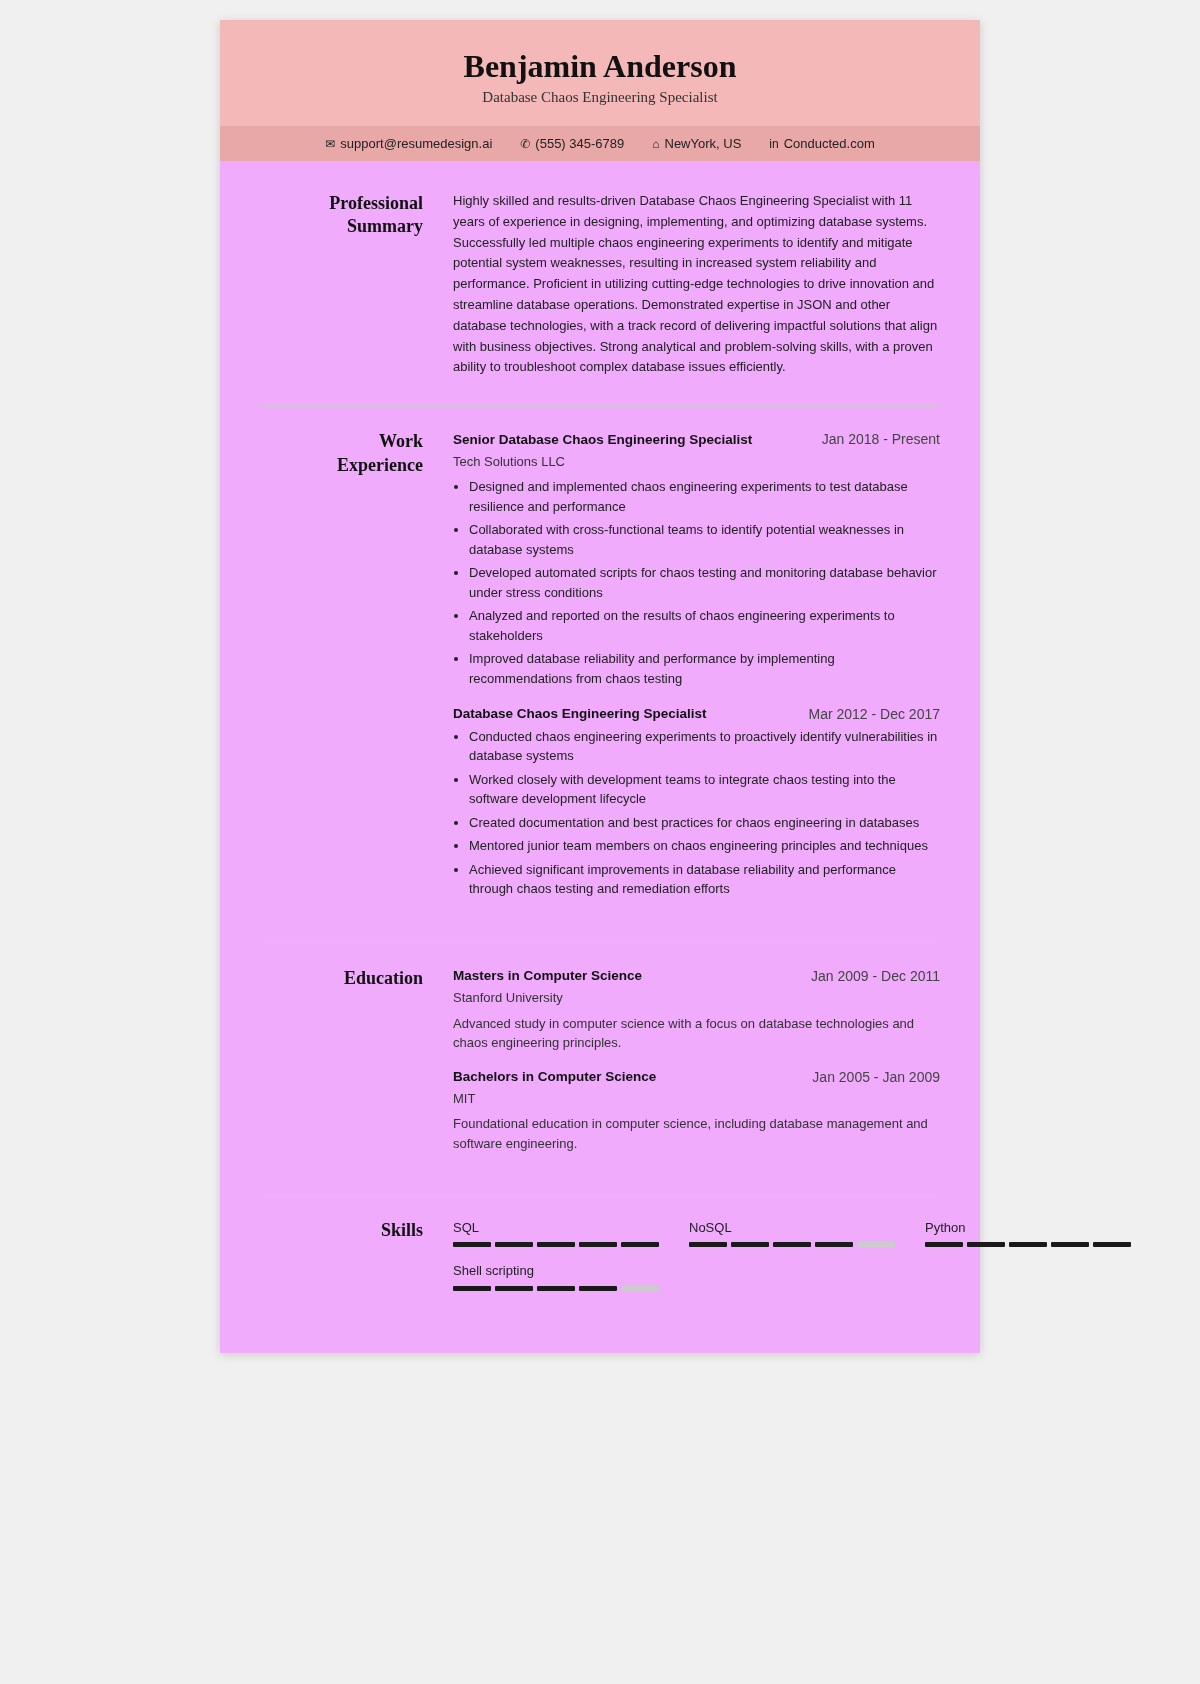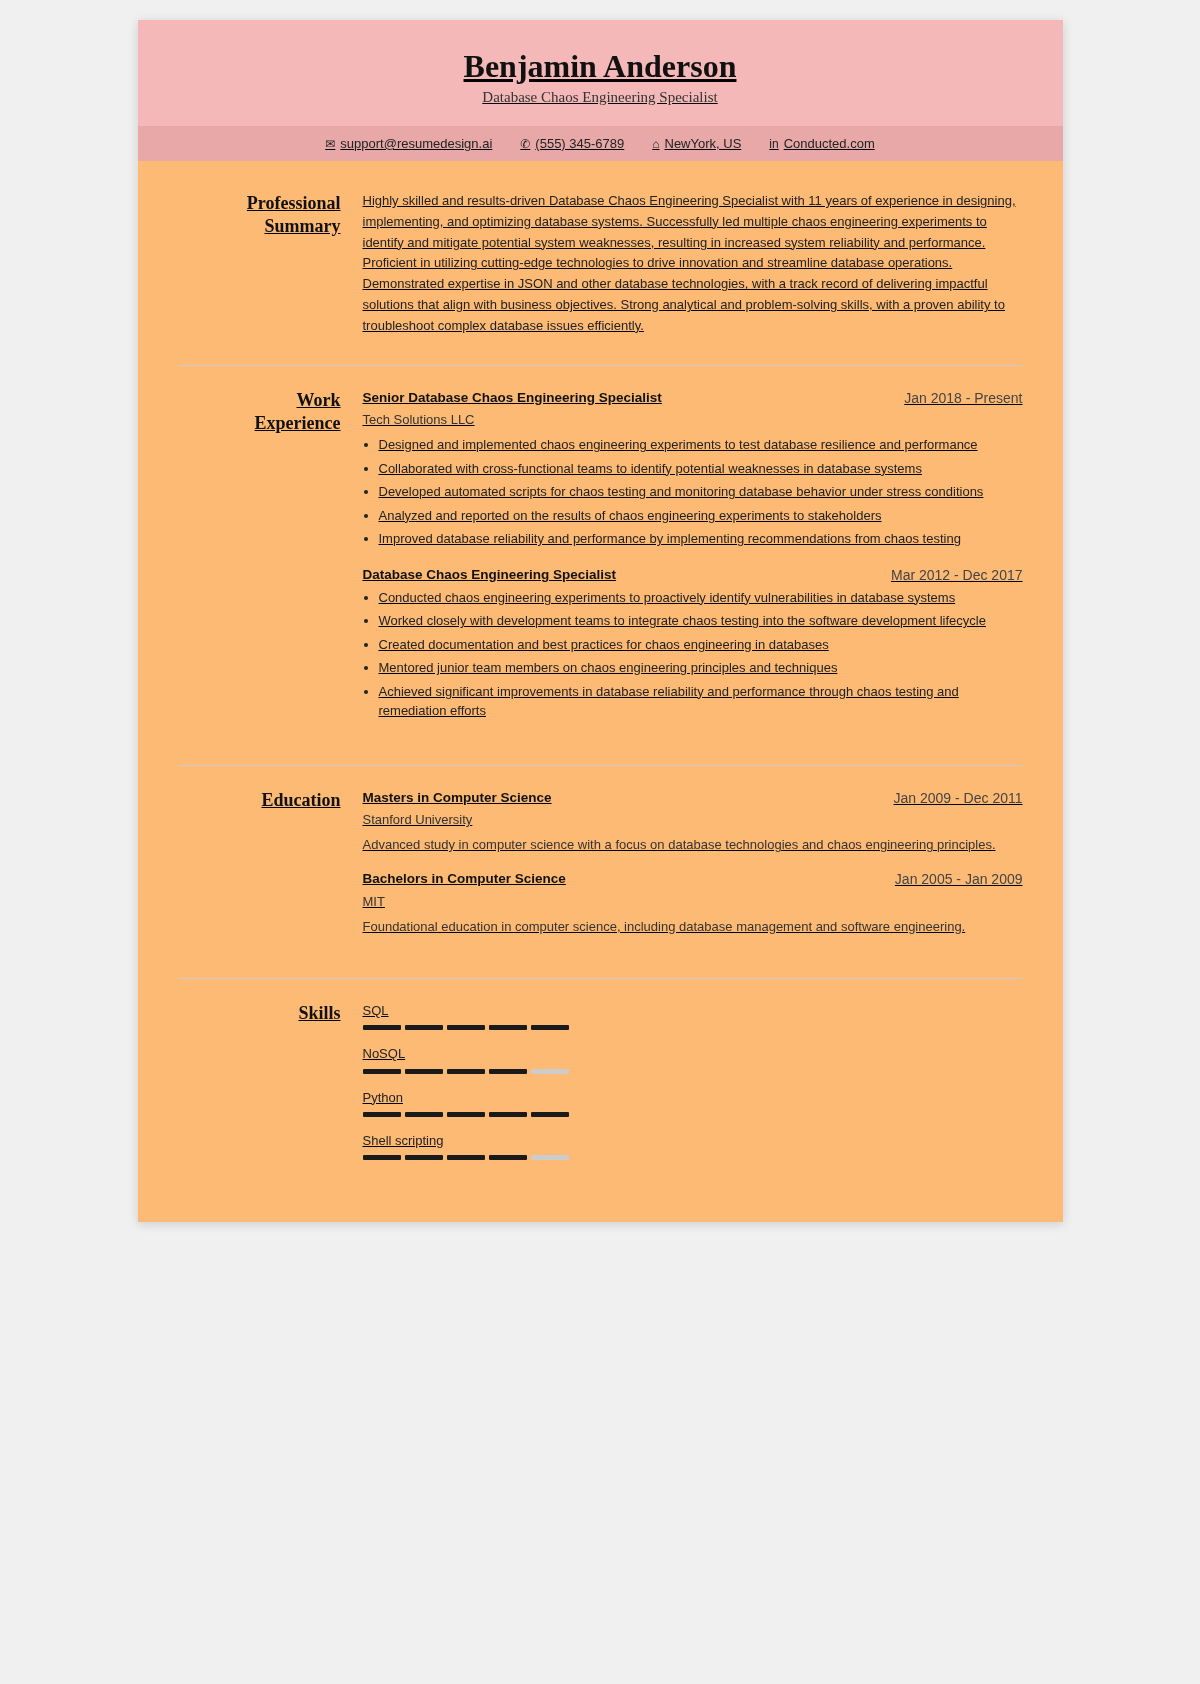--- a/index.html
+++ b/index.html
@@ -4,24 +4,23 @@
   <style>
     * { margin: 0; padding: 0; box-sizing: border-box; }
     body {
       font-family: Georgia, 'Times New Roman', serif;
       background: #f0f0f0;
       display: flex;
       justify-content: center;
       padding: 20px;
     }
     .resume-page {
-      width: 925px;
-      background: #fdba74;
+      width: 760px;
+      background: #f0abfc;
       box-shadow: 0 2px 10px rgba(0,0,0,0.15);
-      text-decoration: underline;
     }
     .header-section {
       background: #f4b8b8;
       padding: 28px 40px 20px 40px;
       text-align: center;
     }
     .header-name {
       font-size: 32px;
       font-weight: bold;
       color: #111;
@@ -51,21 +50,21 @@
     }
     .contact-icon {
       font-size: 12px;
     }
     .body-section {
       padding: 30px 40px 30px 40px;
     }
     .section-row {
       display: flex;
       margin-bottom: 28px;
-      gap: 0;
+      gap: 8px;
     }
     .section-label {
       width: 185px;
       min-width: 185px;
       text-align: right;
       padding-right: 22px;
       font-size: 18px;
       font-weight: bold;
       color: #111;
       font-family: Georgia, serif;
@@ -120,21 +119,21 @@
     }
     .edu-desc {
       font-size: 13px;
       color: #333;
       margin-top: 3px;
       margin-bottom: 14px;
       line-height: 1.5;
     }
     .skills-grid {
       display: grid;
-      grid-template-columns: 1fr;
+      grid-template-columns: 1fr 1fr 1fr;
       gap: 10px 30px;
     }
     .skill-item {
       margin-bottom: 4px;
     }
     .skill-name {
       font-size: 13px;
       color: #222;
       margin-bottom: 4px;
       font-family: Arial, sans-serif;

